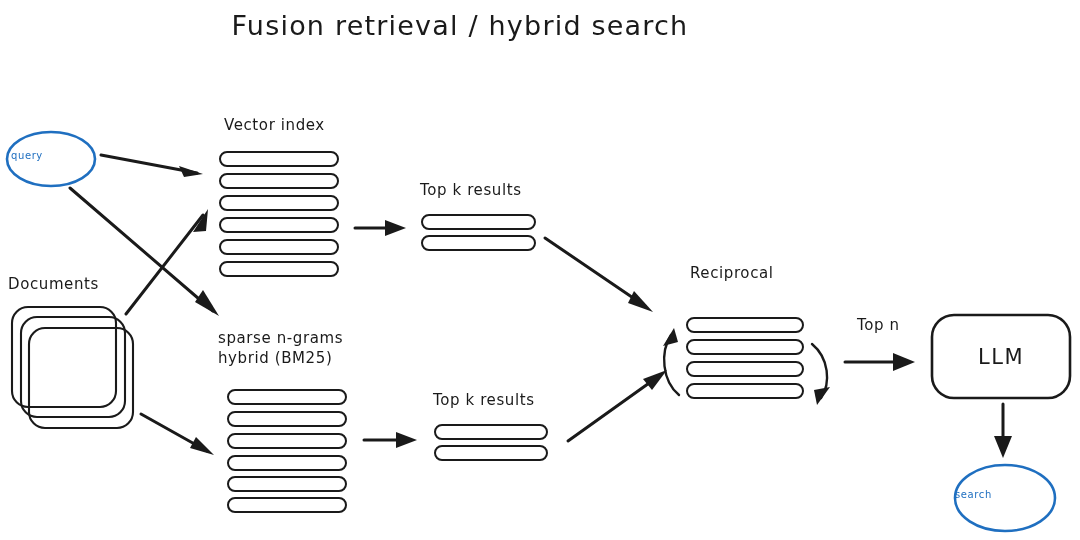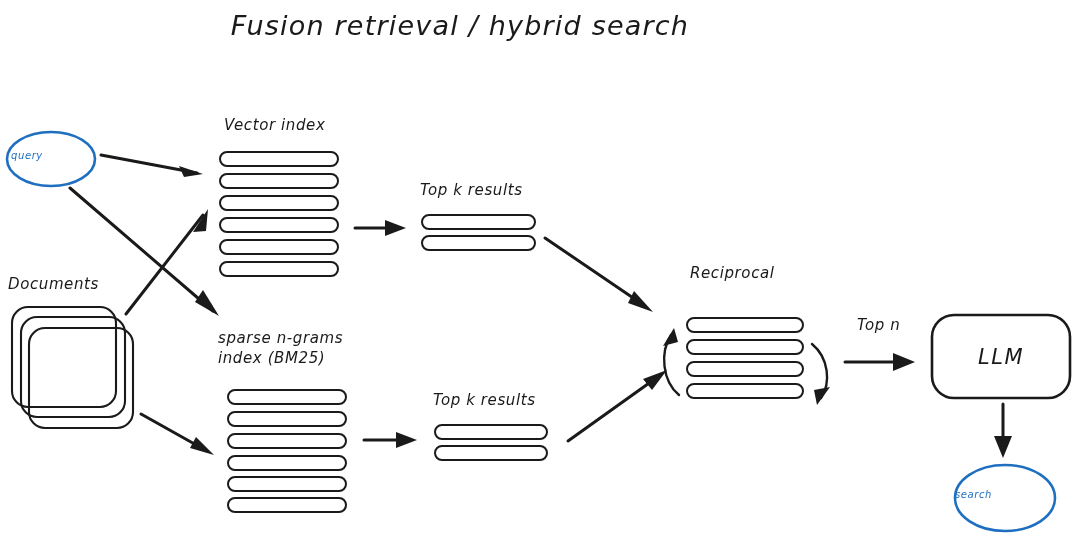--- a/index.html
+++ b/index.html
@@ -8,21 +8,20 @@
     padding: 0;
     background: #ffffff;
   }
   #canvas {
     position: relative;
     width: 1080px;
     height: 540px;
     background: #ffffff;
     overflow: hidden;
     font-family: "DejaVu Sans", sans-serif;
-    font-style: italic;
   }
   .hand {
     font-family: "DejaVu Sans", sans-serif;
     color: #1a1a1a;
     letter-spacing: 0.6px;
     white-space: pre;
     font-weight: 400;
   }
   #title {
     position: absolute;
@@ -225,21 +224,21 @@
     </g>
   </svg>
 
   <div class="blue-text" style="left:11px; top:150px; width:80px;">query</div>
 
   <div class="label hand" style="left:8px; top:274px; width:130px;">Documents</div>
 
   <div class="label hand" style="left:224px; top:115px; width:180px;">Vector index</div>
 
   <div class="label hand center" style="left:218px; top:328px; width:150px;">sparse n-grams</div>
-  <div class="label hand center" style="left:218px; top:348px; width:150px;">index (BM25)</div>
+  <div class="label hand center" style="left:218px; top:348px; width:150px;">hybrid (BM25)</div>
 
   <div class="label hand" style="left:420px; top:180px; width:180px;">Top k results</div>
 
   <div class="label hand" style="left:433px; top:390px; width:180px;">Top k results</div>
 
   <div class="label hand" style="left:690px; top:263px; width:180px;">Reciprocal</div>
 
   <div class="label hand" style="left:857px; top:315px; width:80px;">Top n</div>
 
   <div id="llm-text" class="hand" style="left:932px; top:345px; width:138px;">LLM</div>

